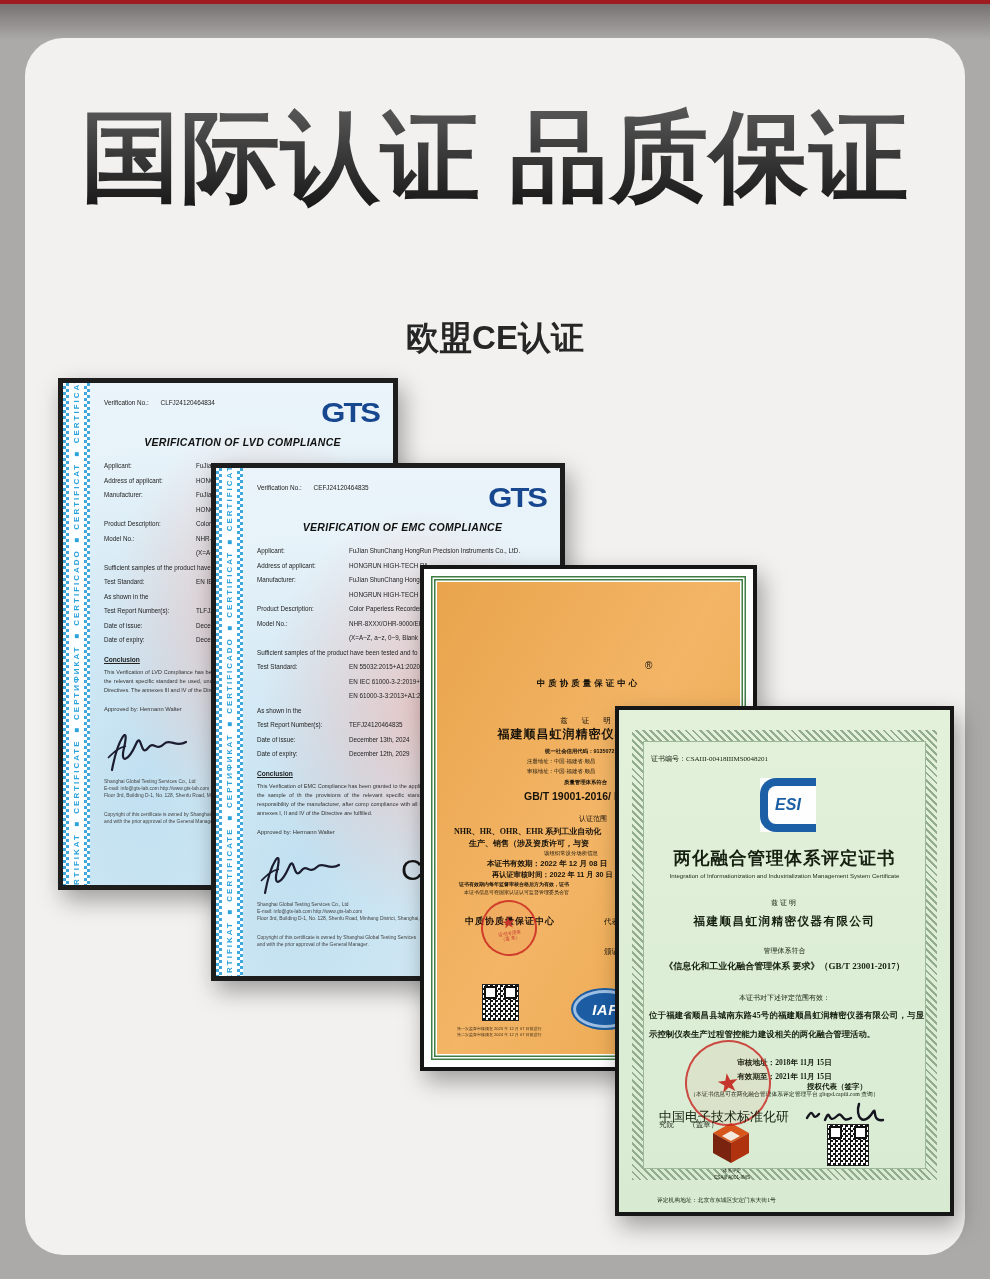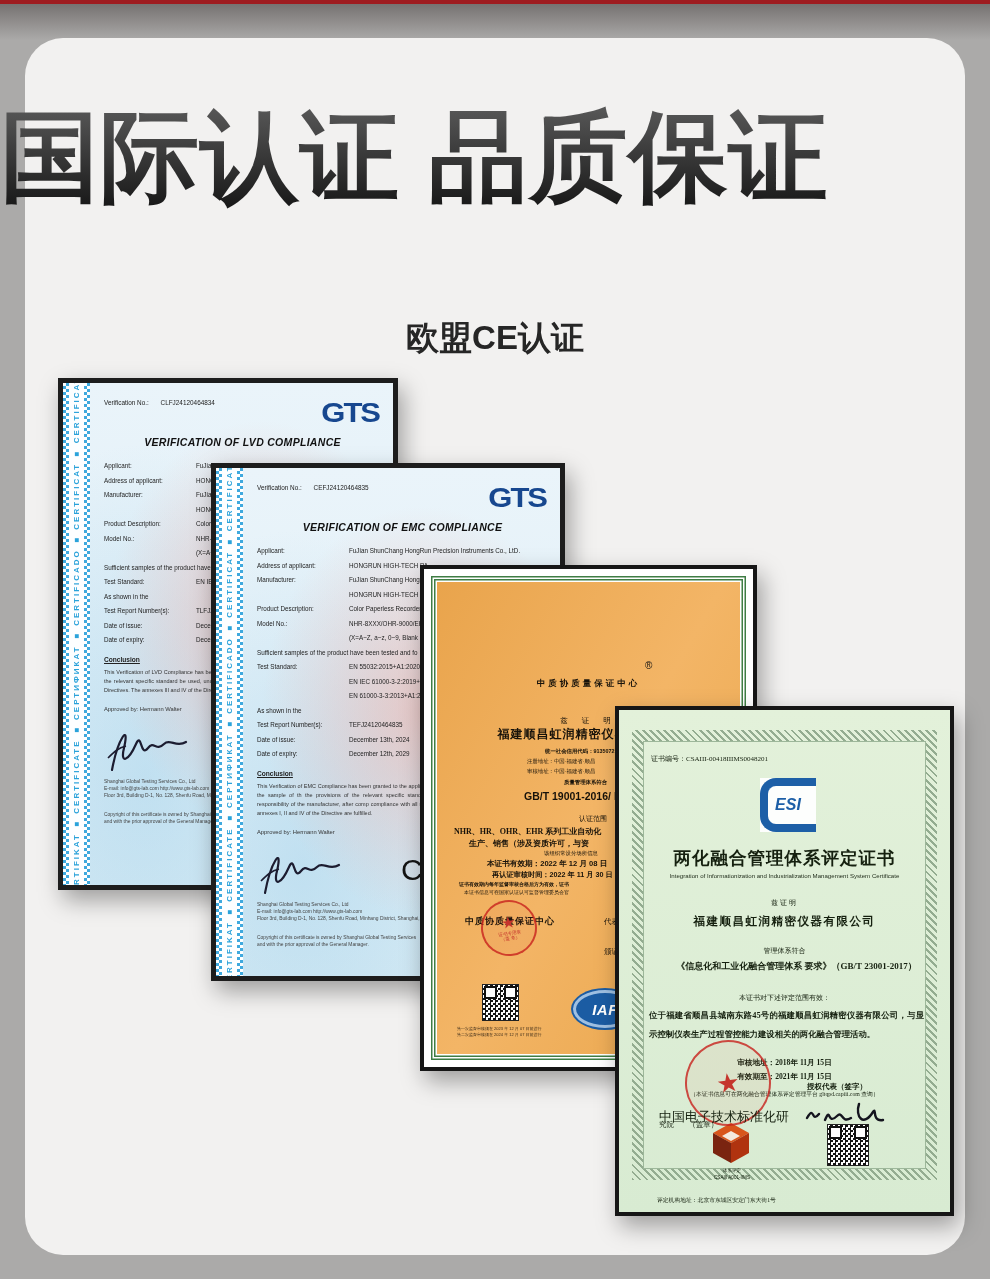--- a/index.html
+++ b/index.html
@@ -5,21 +5,21 @@
   * { margin:0; padding:0; box-sizing:border-box; }
   html,body { background:#abaaa9; }
   .stage { position:relative; width:990px; height:1279px; overflow:hidden;
            background:#abaaa9; font-family:"Liberation Sans", sans-serif; }
   .top-line { position:absolute; top:0; left:0; right:0; height:4px; background:#9e1c20; }
   .top-grad { position:absolute; top:4px; left:0; right:0; height:36px;
               background:linear-gradient(#767271,#abaaa9); }
   .card { position:absolute; left:25px; top:38px; width:940px; height:1217px;
           background:#f2f1f0; border-radius:38px; }
 
-  .page-title { position:absolute; top:92px; left:0; width:100%; text-align:left;
+  .page-title { position:absolute; top:92px; left:0; width:100%; text-align:center;
                 font-size:99px; font-weight:900; letter-spacing:1px; color:#1c1c1c; white-space:nowrap; }
   @supports ((-webkit-background-clip:text) or (background-clip:text)) {
     .page-title { background:linear-gradient(#616161,#0d0d0d);
                   -webkit-background-clip:text; background-clip:text; color:transparent; }
   }
   .page-sub1 { position:absolute; top:248px; left:0; width:100%; text-align:center;
                font-size:32px; font-weight:700; color:#1e1e1e; }
   .page-sub2 { position:absolute; top:316px; left:0; width:100%; text-align:center;
                font-size:33px; font-weight:600; color:#262626; }
 
@@ -125,21 +125,21 @@
   .esi-c { position:absolute; inset:0; border:8px solid #1d5fa7; border-right:none; border-radius:16px 0 0 16px; }
   .esi-stub { position:absolute; right:0; width:14px; height:8px; background:#1d5fa7; }
   .esi-stub.top { top:0; } .esi-stub.bot { bottom:0; }
   .esi-logo-text { position:absolute; inset:0; display:flex; align-items:center; justify-content:center;
                    color:#1d5fa7; font-weight:900; font-style:italic; font-size:16px; letter-spacing:0; }
   .esi-title { top:136px; font-size:17.5px; font-weight:700; font-family:"Liberation Serif", serif; letter-spacing:1px; }
   .esi-sub { top:162px; font-size:6.1px; color:#24301e; }
   .esi-certify { top:188px; font-size:7px; font-family:"Liberation Serif", serif; letter-spacing:2px; }
   .esi-company { top:204px; font-size:11.5px; font-weight:700; font-family:"Liberation Serif", serif; letter-spacing:1.5px; }
   .esi-conform { top:236px; font-size:7px; font-family:"Liberation Serif", serif; }
-  .esi-standard { top:250px; font-size:9px; font-weight:700; font-family:"Liberation Serif", serif;margin-left:12px; }
+  .esi-standard { top:250px; font-size:9px; font-weight:700; font-family:"Liberation Serif", serif; }
   .esi-scopelab { top:276px; font-size:7px; font-family:"Liberation Serif", serif;margin-top:7px; }
   .esi-scope { position:absolute; left:30px; right:26px; top:296px; font-size:8.4px; font-weight:700;
                font-family:"Liberation Serif", serif; line-height:19px; text-align:justify; color:#15200f; white-space:normal; }
   .esi-issue { top:348px; font-size:7.6px; font-weight:700; font-family:"Liberation Serif", serif; }
   .esi-valid { top:362px; font-size:7.6px; font-weight:700; font-family:"Liberation Serif", serif; }
   .esi-query { top:380px; font-size:5.8px; font-family:"Liberation Serif", serif; }
   .esi-seal { left:66px; top:330px; width:86px; height:86px; z-index:2; }
   .esi-seal .seal-star { font-size:26px; line-height:26px; }
   .esi-issuer1 { left:40px; top:398px; font-size:13px; font-family:Liberation Serif, serif; z-index:3; }
   .esi-issuer2 { left:40px; top:410px; font-size:7.4px; font-family:"Liberation Serif", serif; z-index:3; }

